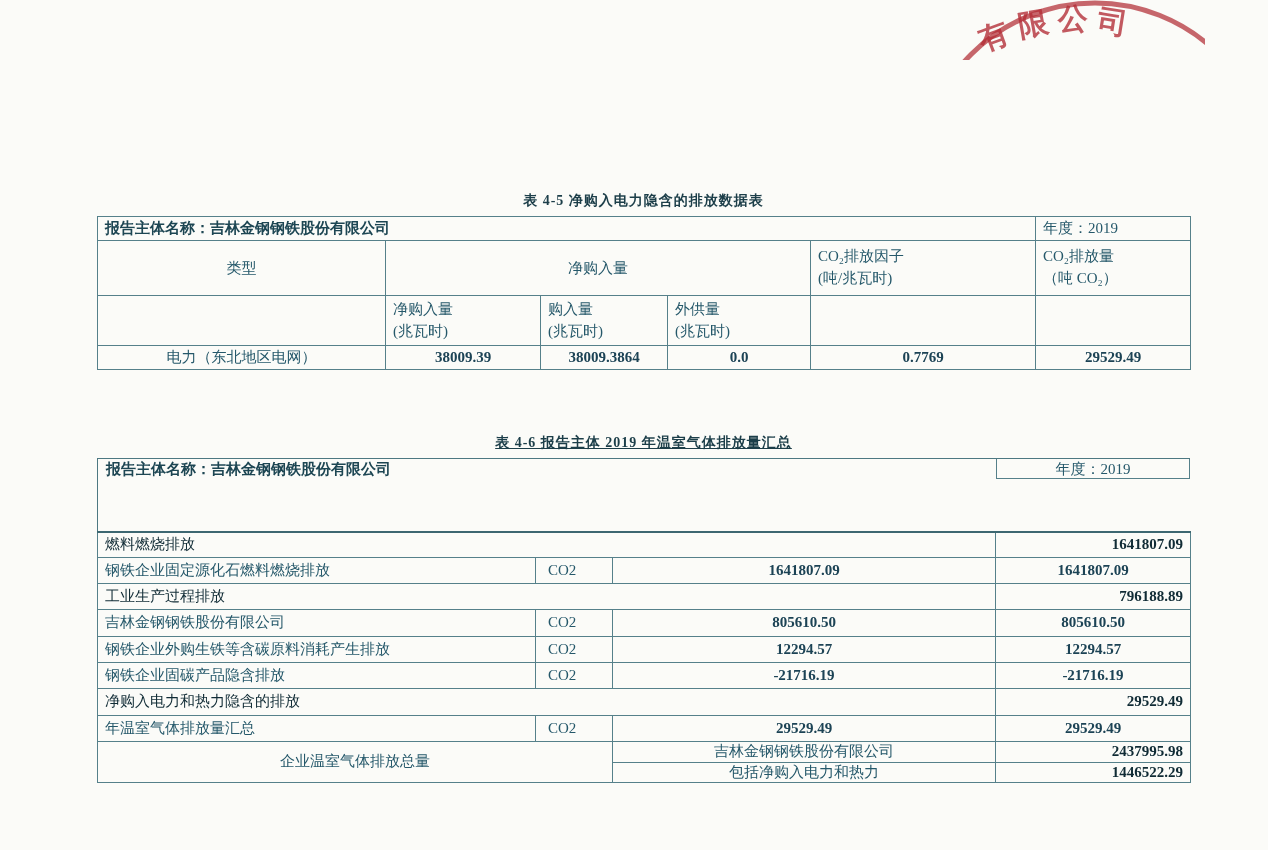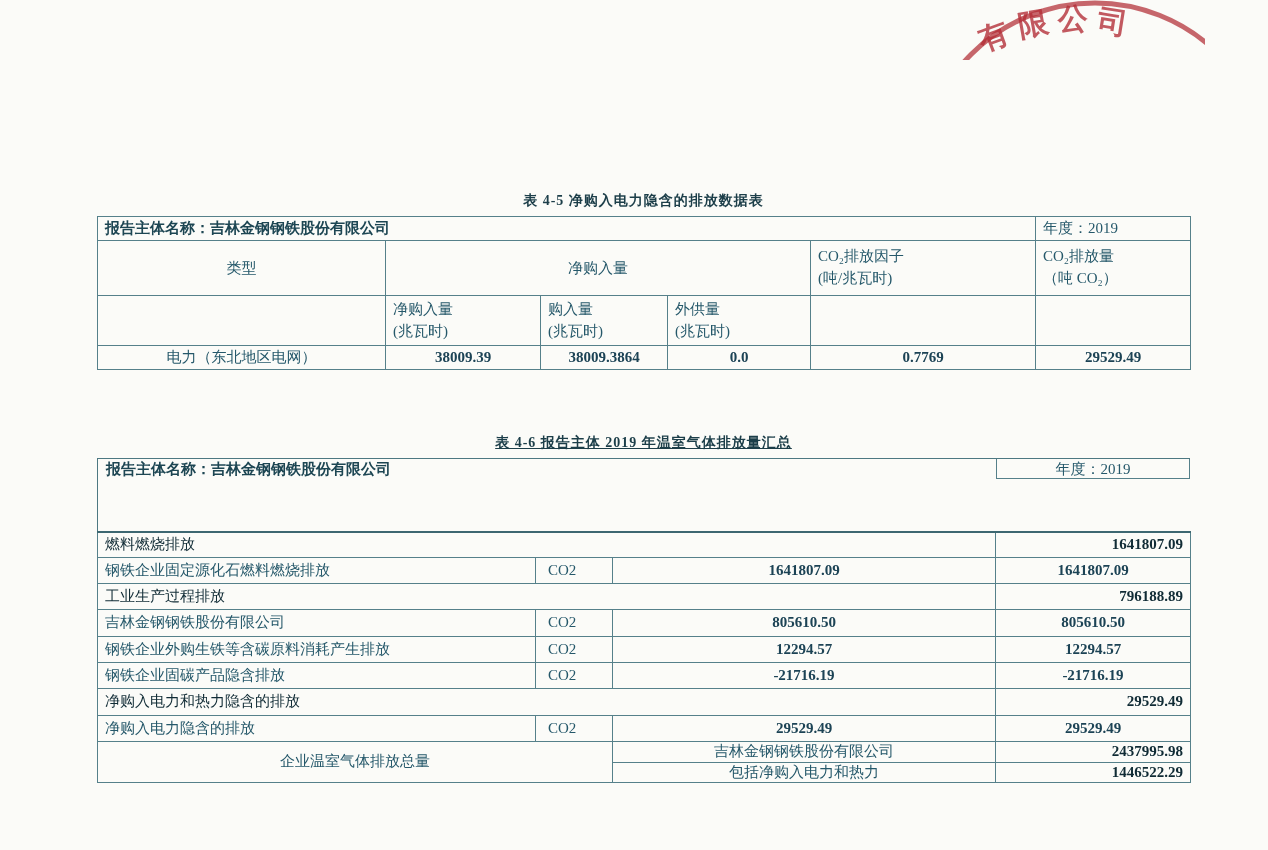--- a/index.html
+++ b/index.html
@@ -175,21 +175,21 @@
       <td>钢铁企业固碳产品隐含排放</td>
       <td class="gas-cell">CO2</td>
       <td class="num">-21716.19</td>
       <td class="num">-21716.19</td>
     </tr>
     <tr style="height:27px">
       <td colspan="3" class="boldrow">净购入电力和热力隐含的排放</td>
       <td class="boldnum">29529.49</td>
     </tr>
     <tr style="height:26px">
-      <td>净购入电力隐含的排放</td>
+      <td>年温室气体排放量汇总</td>
       <td class="gas-cell">CO2</td>
       <td class="num">29529.49</td>
       <td class="num">29529.49</td>
     </tr>
     <tr style="height:21px">
       <td colspan="2" rowspan="2" class="center">企业温室气体排放总量</td>
       <td class="center">吉林金钢钢铁股份有限公司</td>
       <td class="boldnum">2437995.98</td>
     </tr>
     <tr style="height:20px">

